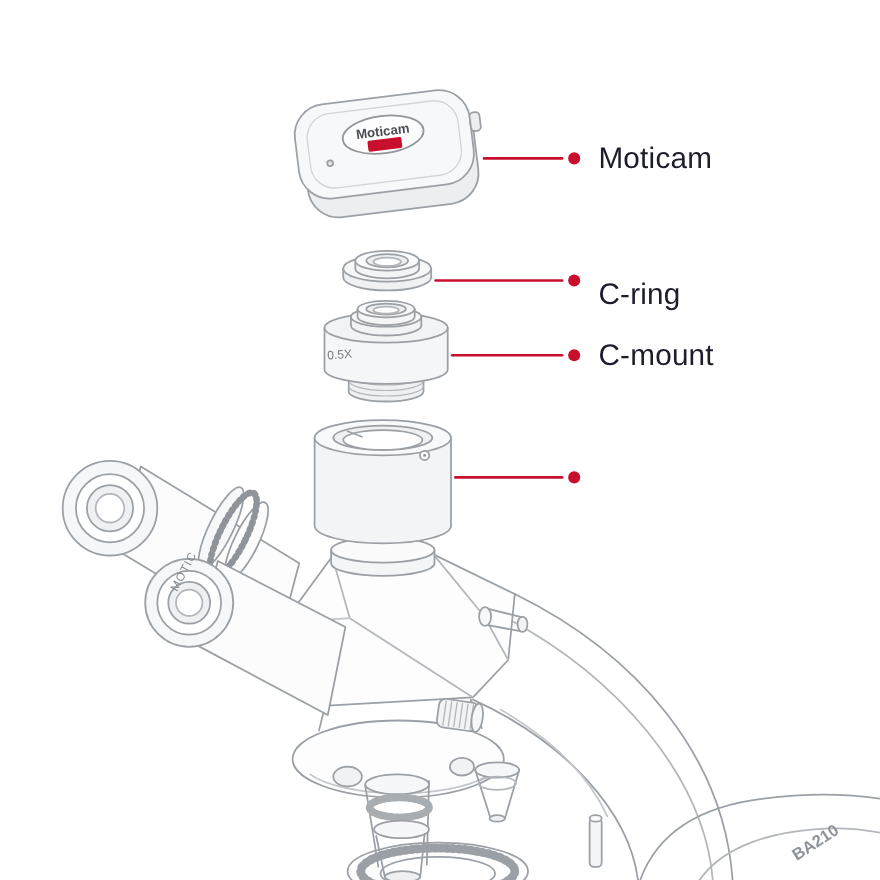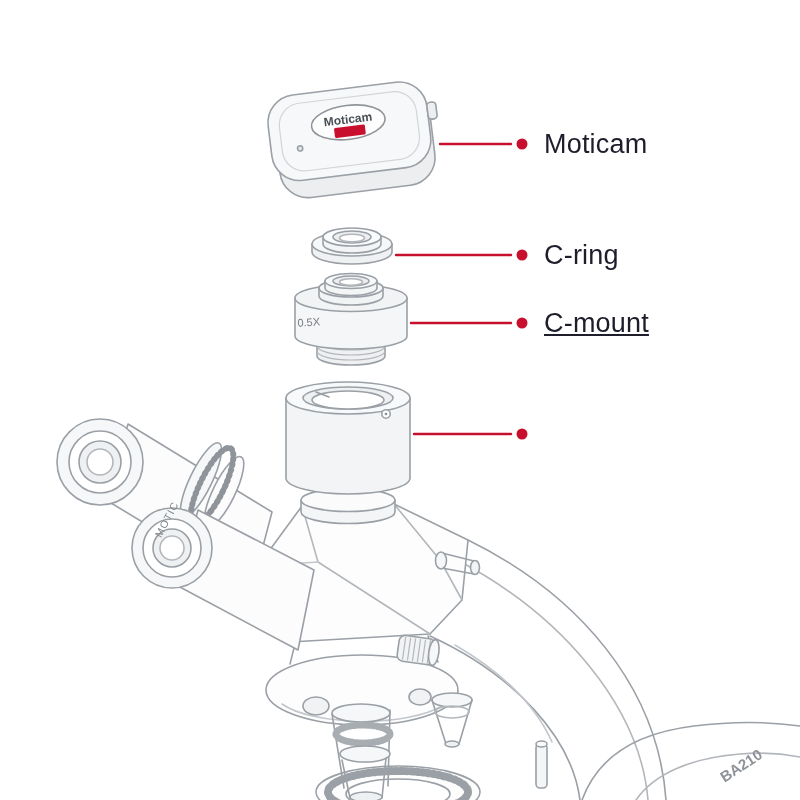--- a/index.html
+++ b/index.html
@@ -14,22 +14,22 @@
   .callout-label{
     position:absolute;
     left:544px;
     font-size:27px;
     line-height:30px;
     color:#1d1d2b;
     letter-spacing:.2px;
     white-space:nowrap;
   }
   .lbl-0{top:129px;}
-  .lbl-1{top:240px;}
-  .lbl-2{top:308px;text-decoration:underline;}
+  .lbl-1{top:252px;}
+  .lbl-2{top:308px;}
   .lbl-3{top:419px;}
 </style>
 </head>
 <body>
 
 <div class="stage">
 
   <svg width="800" height="800" viewBox="0 0 800 800">
     <g stroke="#9aa0a6" stroke-width="1.6" fill="none" stroke-linecap="round" stroke-linejoin="round">
 

